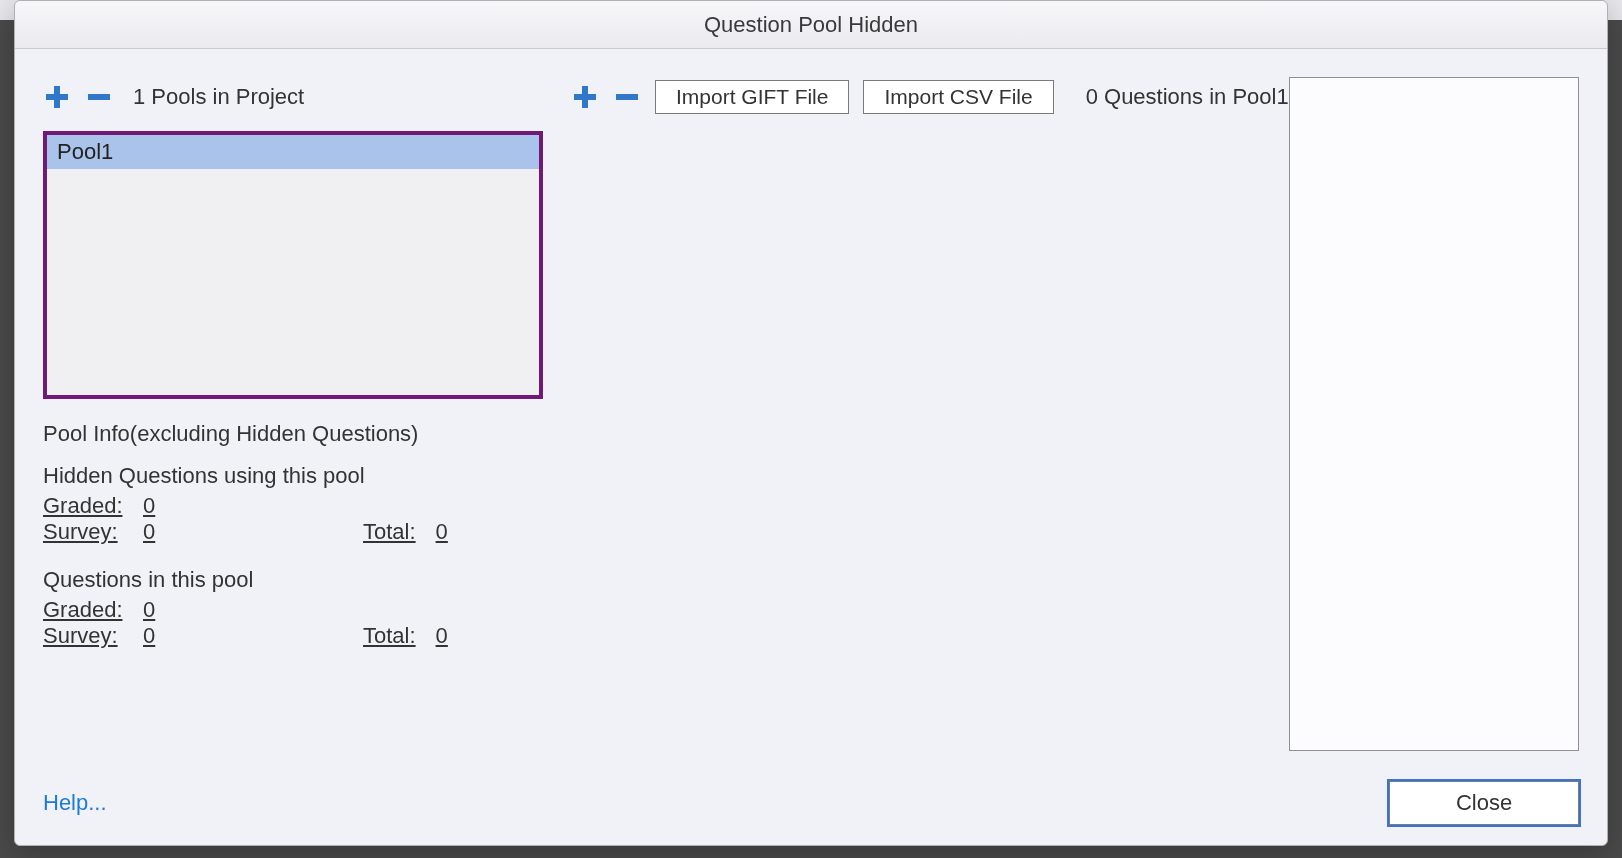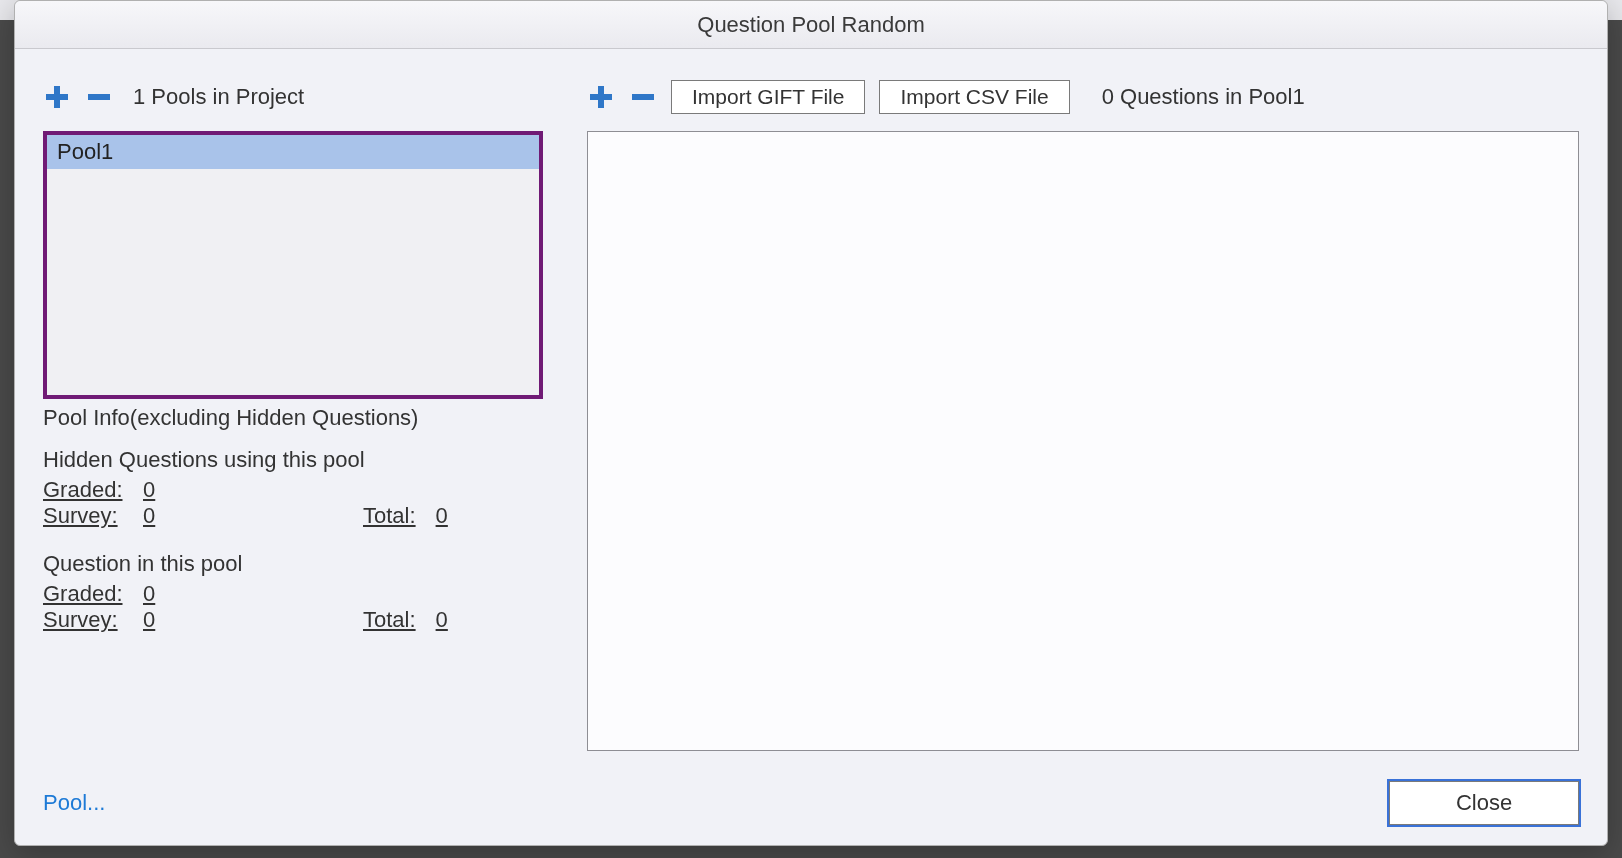--- a/index.html
+++ b/index.html
@@ -36,31 +36,31 @@
   }
   .content {
     flex: 1;
     padding: 28px 28px 20px 28px;
     display: flex;
     flex-direction: column;
   }
   .cols {
     flex: 1;
     display: flex;
-    gap: 44px;
+    gap: 28px;
   }
   .left-col {
     width: 500px;
     display: flex;
     flex-direction: column;
   }
   .right-col {
     flex: 1;
     display: flex;
-    flex-direction: column;
+    flex-direction: row;
   }
   .toolbar-row {
     display: flex;
     align-items: center;
     gap: 14px;
     height: 40px;
     margin-bottom: 14px;
   }
   .icon-btn {
     width: 28px; height: 28px;
@@ -98,21 +98,21 @@
     background: #a9c3ea;
   }
   .question-list {
     border: 1px solid #8e8e94;
     background: #fcfcfe;
     flex: 1;
     min-height: 530px;
     overflow: auto;
   }
   .info-block {
-    margin-top: 6px;
+    margin-top: 22px;
     font-size: 22px;
     color: #333;
   }
   .info-heading {
     margin-bottom: 16px;
   }
   .stat-group-title {
     margin-top: 10px;
     margin-bottom: 4px;
   }
@@ -154,21 +154,21 @@
     background: #e8e8ec;
   }
 </style>
 </head>
 <body>
 
 <div class="bg-strip"></div>
 
 <div class="window">
   <div class="titlebar">
-    <span class="titlebar-title">Question Pool Random</span>
+    <span class="titlebar-title">Question Pool Hidden</span>
   </div>
 
   <div class="content">
     <div class="cols">
 
       <div class="left-col">
         <div class="toolbar-row">
           <span class="icon-btn">
             <svg width="26" height="26" viewBox="0 0 26 26">
               <rect x="10" y="2" width="6" height="22" fill="#2f77c8"></rect>
@@ -195,21 +195,21 @@
             <span class="stat-label">Graded:</span>
             <span class="stat-val">0</span>
           </div>
           <div class="stat-line">
             <span class="stat-label">Survey:</span>
             <span class="stat-val">0</span>
             <span class="total-label">Total:</span>
             <span>0</span>
           </div>
 
-          <div class="stat-group-title" style="margin-top:22px">Question in this pool</div>
+          <div class="stat-group-title" style="margin-top:22px">Questions in this pool</div>
           <div class="stat-line">
             <span class="stat-label">Graded:</span>
             <span class="stat-val">0</span>
           </div>
           <div class="stat-line">
             <span class="stat-label">Survey:</span>
             <span class="stat-val">0</span>
             <span class="total-label">Total:</span>
             <span>0</span>
           </div>
@@ -232,17 +232,17 @@
           <button class="import-btn">Import GIFT File</button>
           <button class="import-btn">Import CSV File</button>
           <span class="tool-label" style="margin-left:18px">0 Questions in Pool1</span>
         </div>
 
         <div class="question-list"></div>
       </div>
     </div>
 
     <div class="footer">
-      <span class="help-link">Pool...</span>
+      <span class="help-link">Help...</span>
       <button class="close-btn">Close</button>
     </div>
   </div>
 </div>
 
 </body></html>

